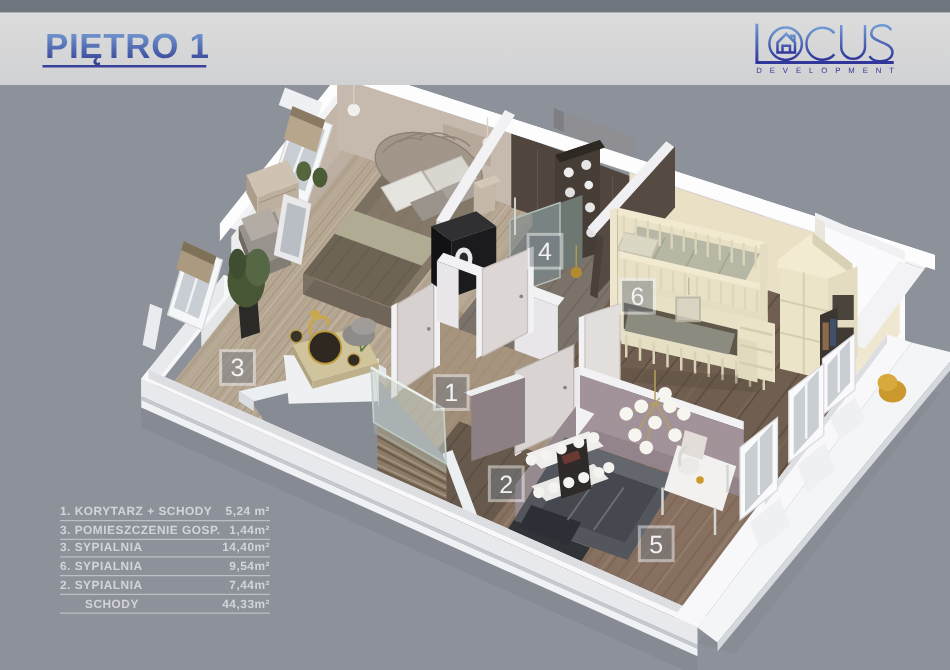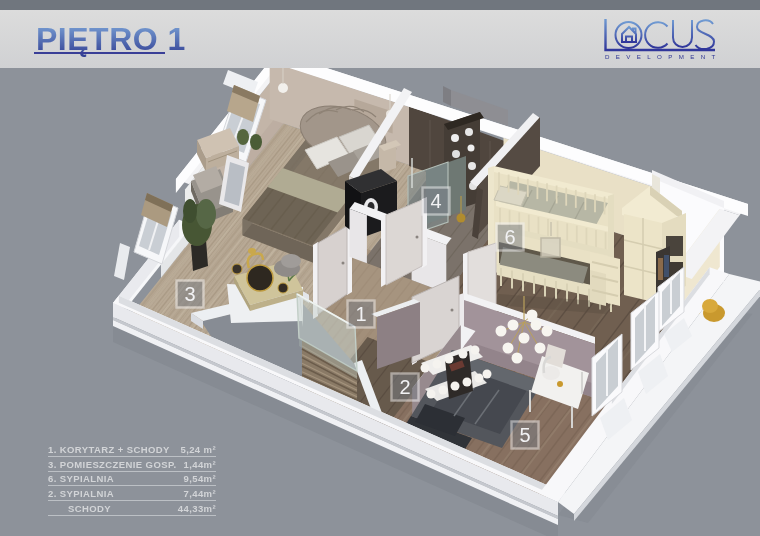--- a/index.html
+++ b/index.html
@@ -1,21 +1,21 @@
 <!DOCTYPE html>
 <html><head><meta charset="utf-8">
 <style>
 html,body{margin:0;padding:0;width:760px;height:536px;overflow:hidden;background:#8d929a;font-family:"Liberation Sans",sans-serif;}
 #page{position:relative;width:760px;height:536px;}
 #topbar{position:absolute;left:0;top:0;width:100%;height:10px;background:#70767e;}
 #band{position:absolute;left:0;top:10px;width:100%;height:58px;background:linear-gradient(#dcdcdc,#d0d1d3);}
-#title{position:absolute;left:36px;top:21px;font-size:32px;font-weight:bold;letter-spacing:0.5px;
+#title{position:absolute;left:36px;top:21px;font-size:28px;font-weight:bold;letter-spacing:0.5px;
 background:linear-gradient(#7fa8da,#2e3a90);-webkit-background-clip:text;background-clip:text;color:transparent;}
 #titleline{position:absolute;left:34px;top:52px;width:131px;height:2px;background:#3a3f97;}
-#legend{position:absolute;left:48px;top:402px;width:168px;margin-top:40px;}
+#legend{position:absolute;left:48px;top:402px;width:168px;}
 .lrow{display:flex;justify-content:space-between;border-bottom:1px solid #bcc0c5;
 color:#d2d4d7;font-size:9.5px;font-weight:bold;letter-spacing:0.4px;padding:1.8px 0 1.0px 0;white-space:nowrap;}
 svg.main{position:absolute;left:0;top:0;}
 #logo{position:absolute;left:598px;top:13px;}
 </style></head>
 <body>
 <div id="page">
 <svg class="main" width="760" height="536" viewBox="0 0 760 536">
 <rect width="760" height="536" fill="#8d929a"></rect>
 
@@ -778,20 +778,24 @@
 <div id="legend">
       <div class="lrow">
         <span>1. KORYTARZ + SCHODY</span>
         <span>5,24 m²</span>
       </div>
       <div class="lrow">
         <span>3. POMIESZCZENIE GOSP.</span>
         <span>1,44m²</span>
       </div>
       <div class="lrow">
+        <span>3. SYPIALNIA</span>
+        <span>14,40m²</span>
+      </div>
+      <div class="lrow">
         <span>6. SYPIALNIA</span>
         <span>9,54m²</span>
       </div>
       <div class="lrow">
         <span>2. SYPIALNIA</span>
         <span>7,44m²</span>
       </div>
       <div class="lrow">
         <span style="padding-left:20px">SCHODY</span>
         <span>44,33m²</span>

